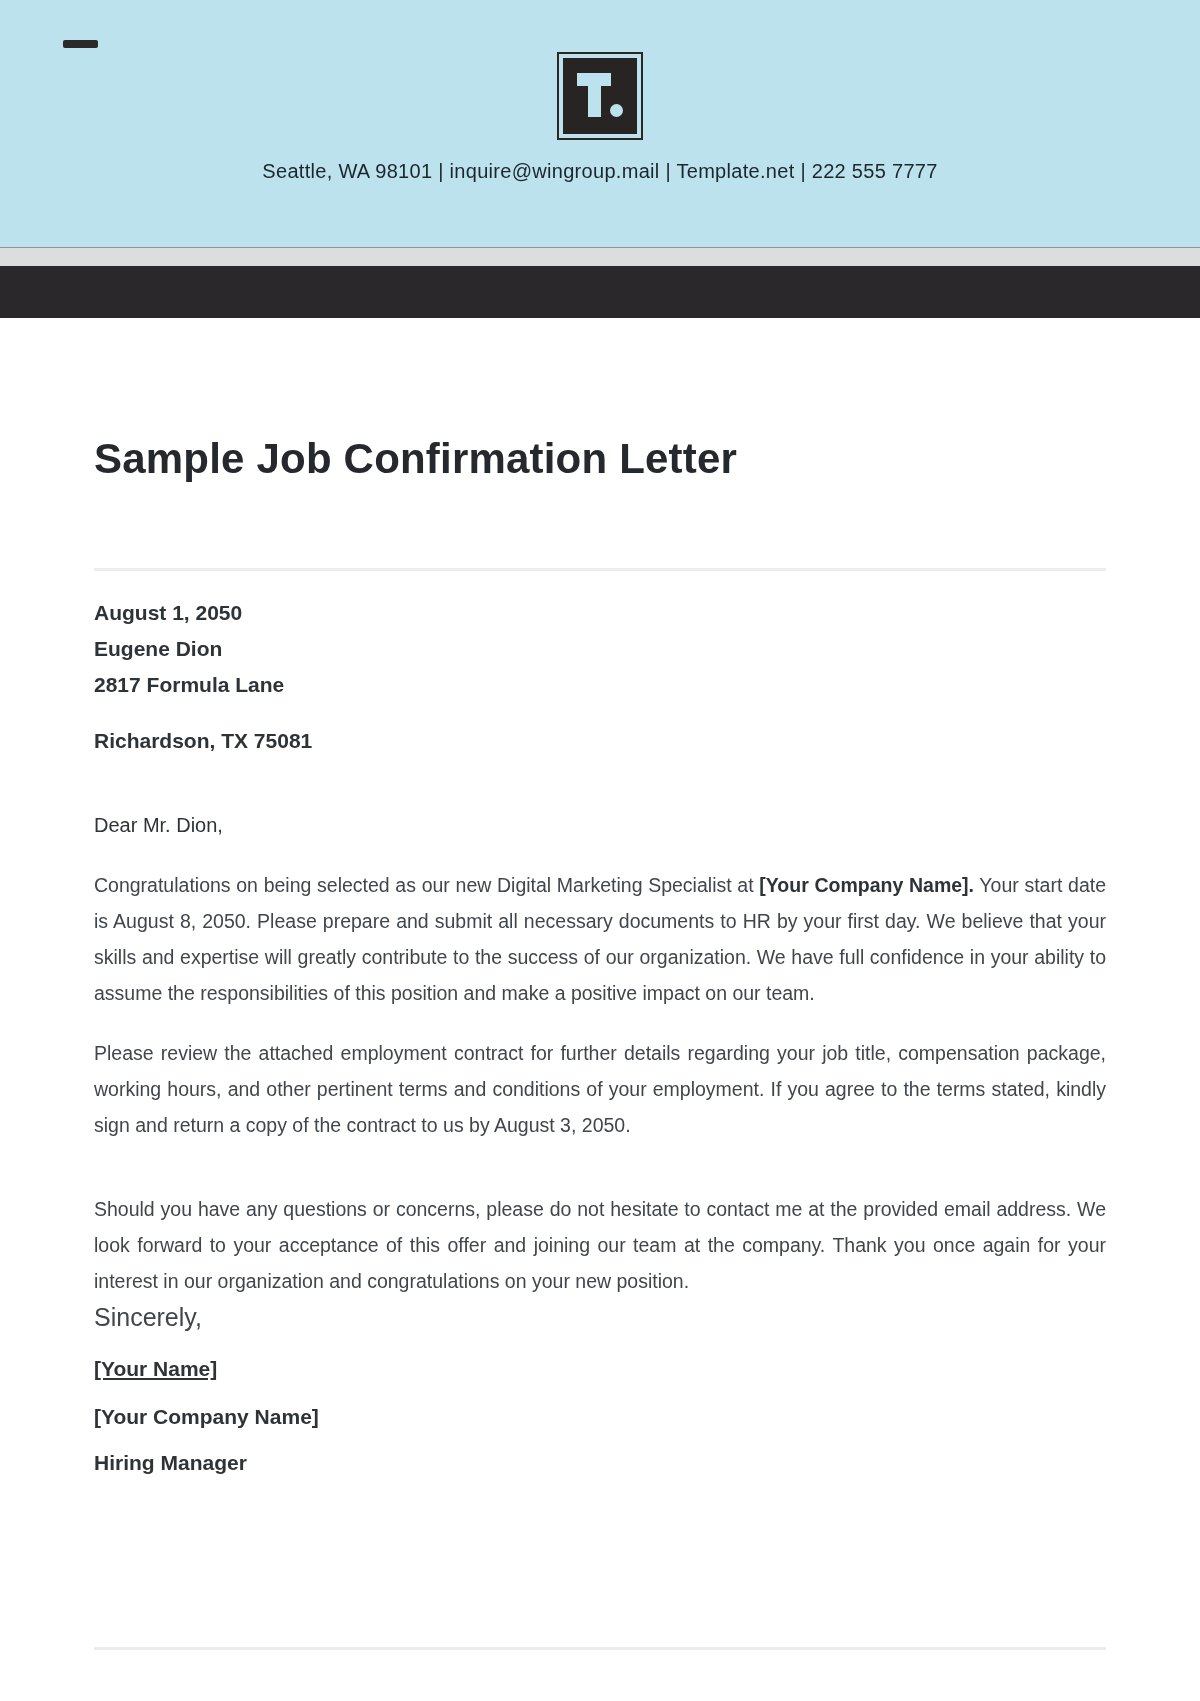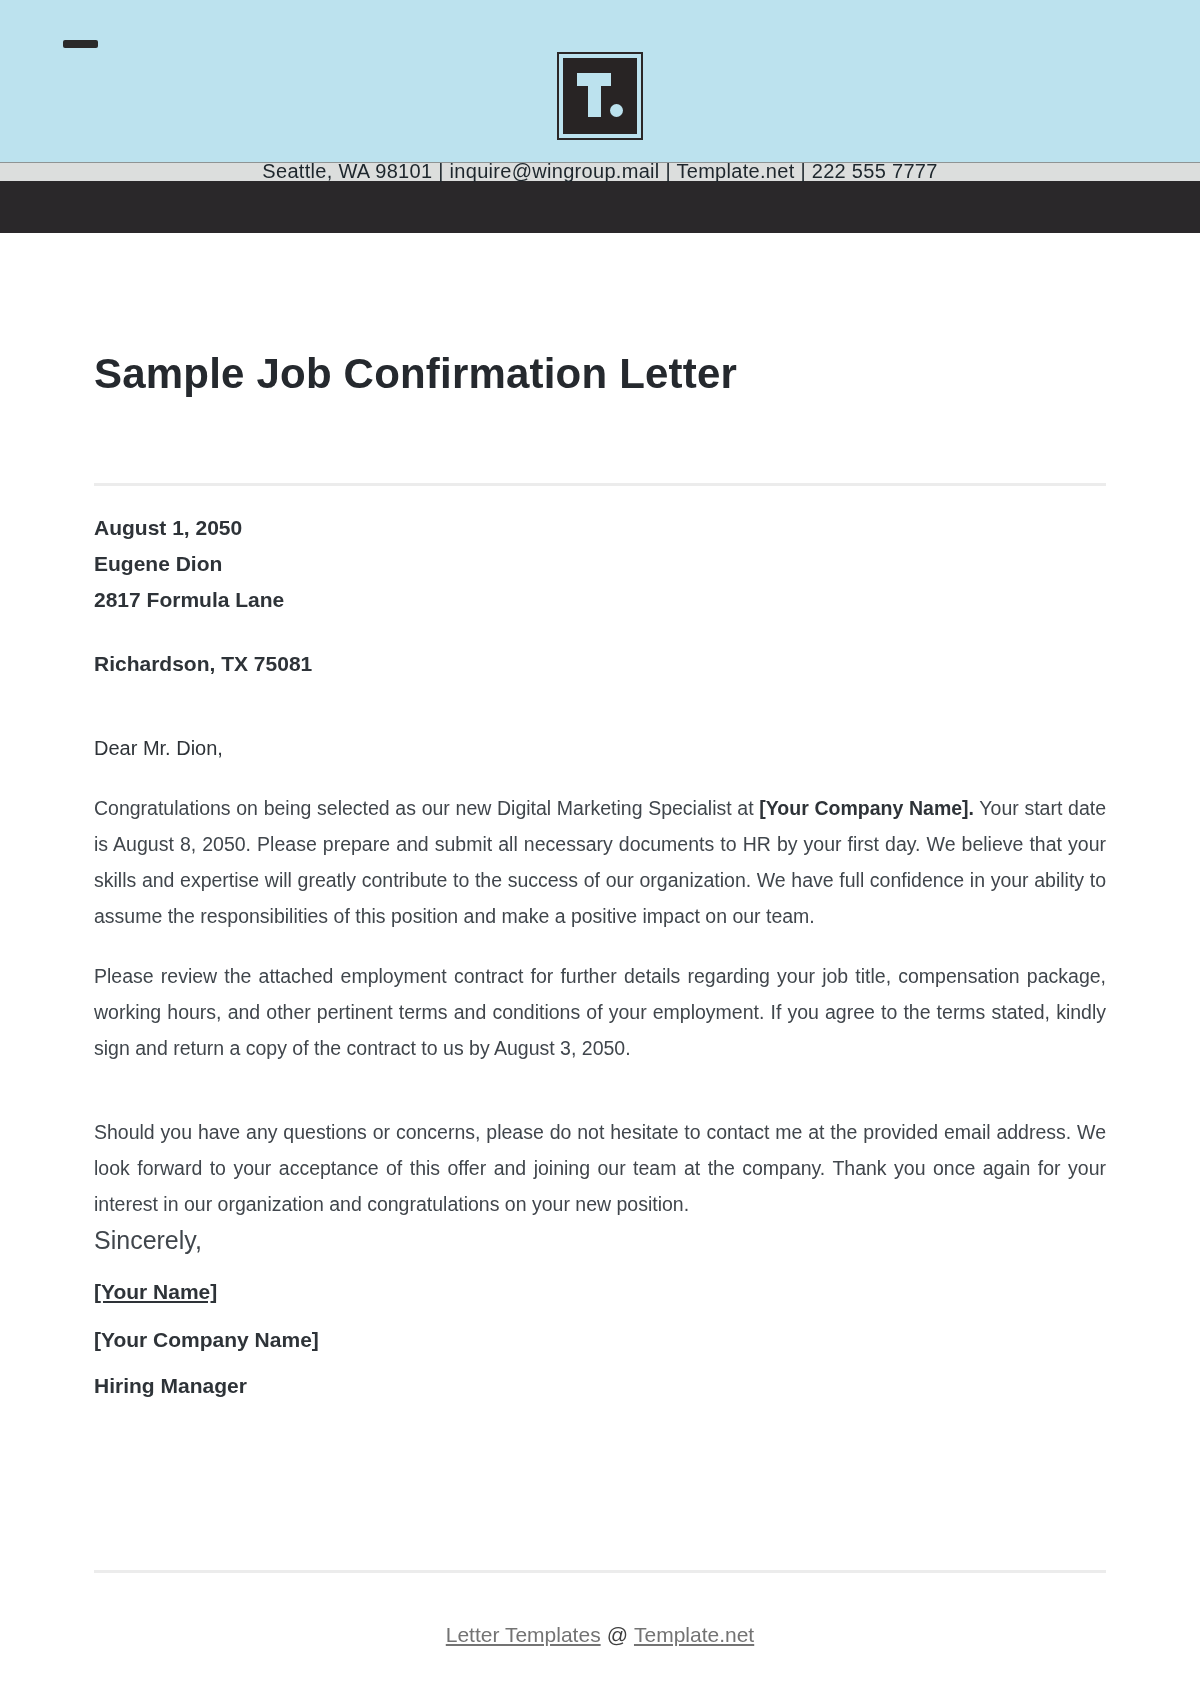--- a/index.html
+++ b/index.html
@@ -10,21 +10,21 @@
     background: #ffffff;
     font-family: "Liberation Sans", sans-serif;
     overflow: hidden;
     position: relative;
   }
 
   
   .letterhead {
     position: relative;
     width: 100%;
-    height: 162px;
+    height: 247px;
     background: #bce2ee;
     display: flex;
     flex-direction: column;
     align-items: center;
   }
   .corner-dash {
     position: absolute;
     left: 63px;
     top: 40px;
     width: 35px;
@@ -92,21 +92,21 @@
   }
   .letter-body { margin-top: 24px; }
 
   .addr-line, .sig-line {
     font-size: 21px;
     line-height: 36px;
     font-weight: 700;
     color: #2e3338;
   }
   .addr-street { }
-  .addr-city   { margin-top: 28px; }
+  .addr-city   { margin-top: 20px; }
   .salutation  {
     font-size: 20px;
     line-height: 36px;
     font-weight: 400;
     color: #2e3338;
     margin-top: 48px;
   }
   .para {
     font-size: 19.5px;
     line-height: 36px;

